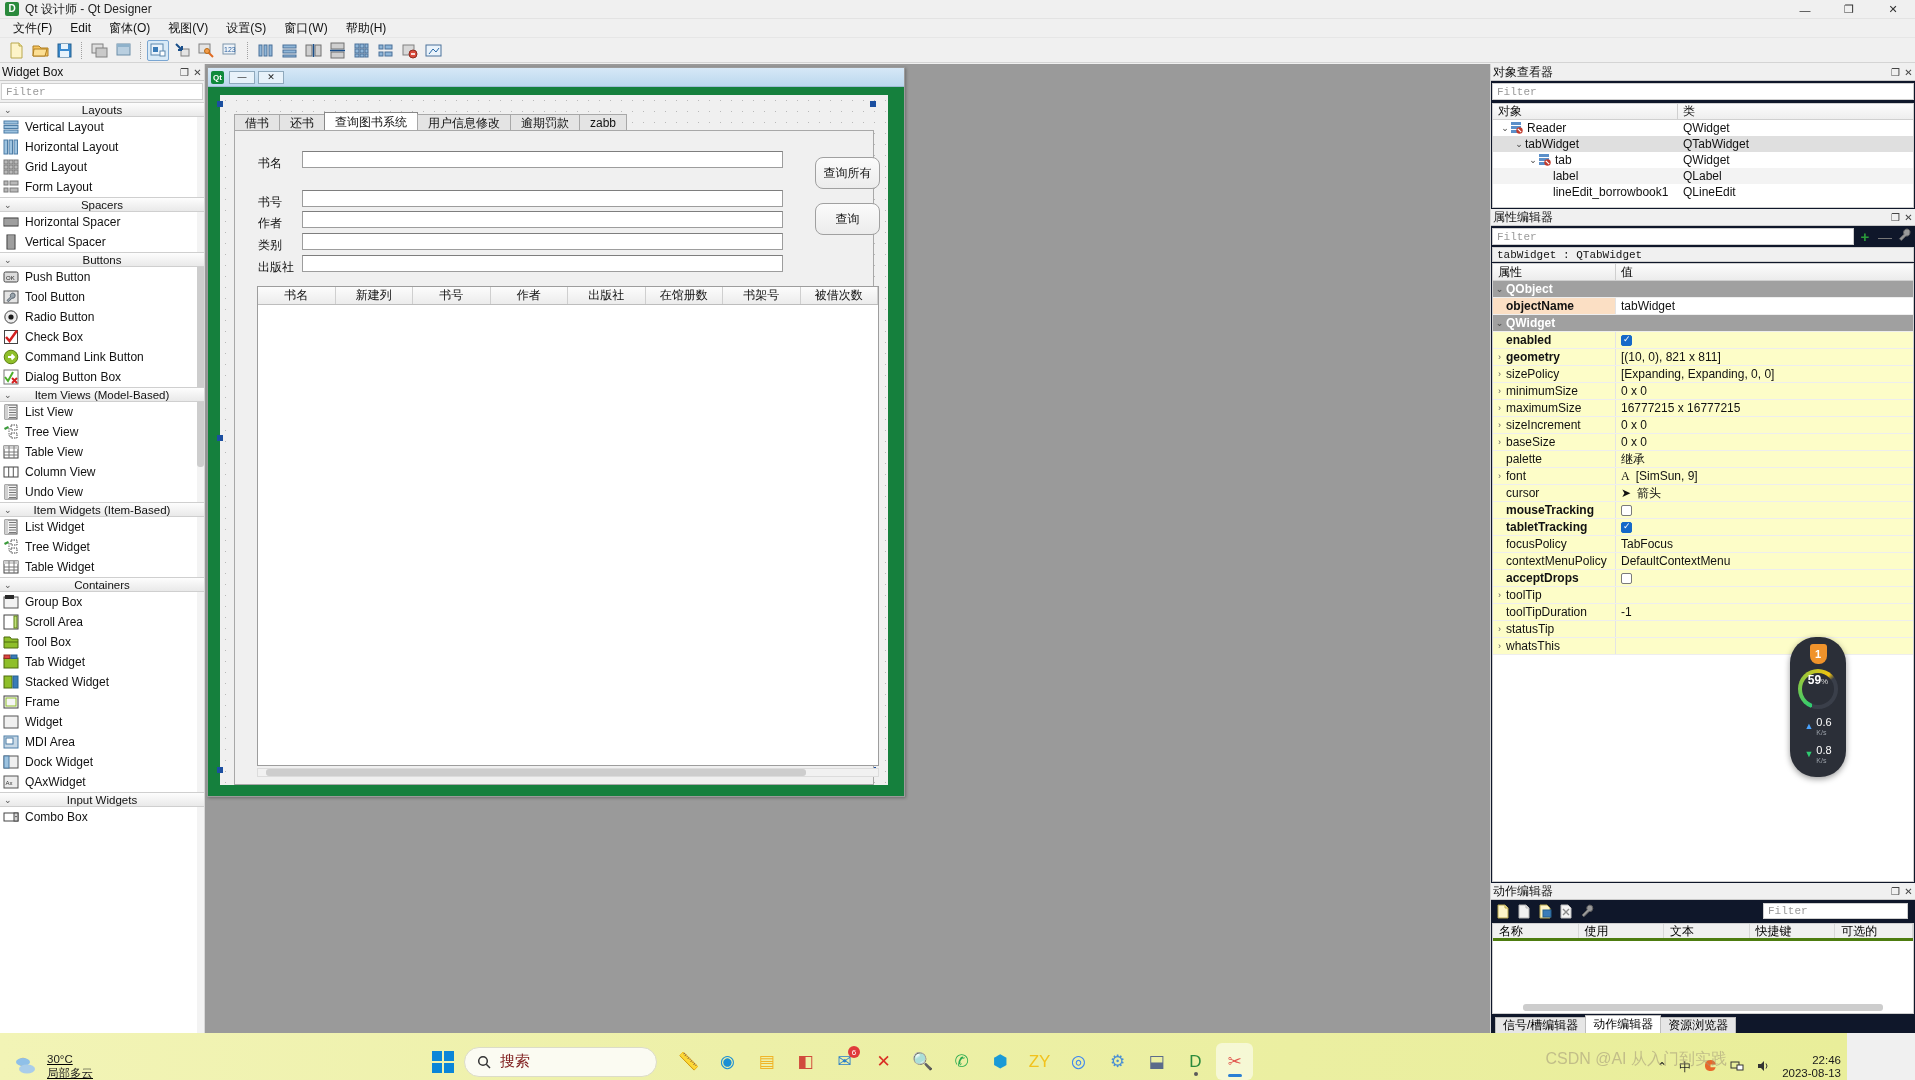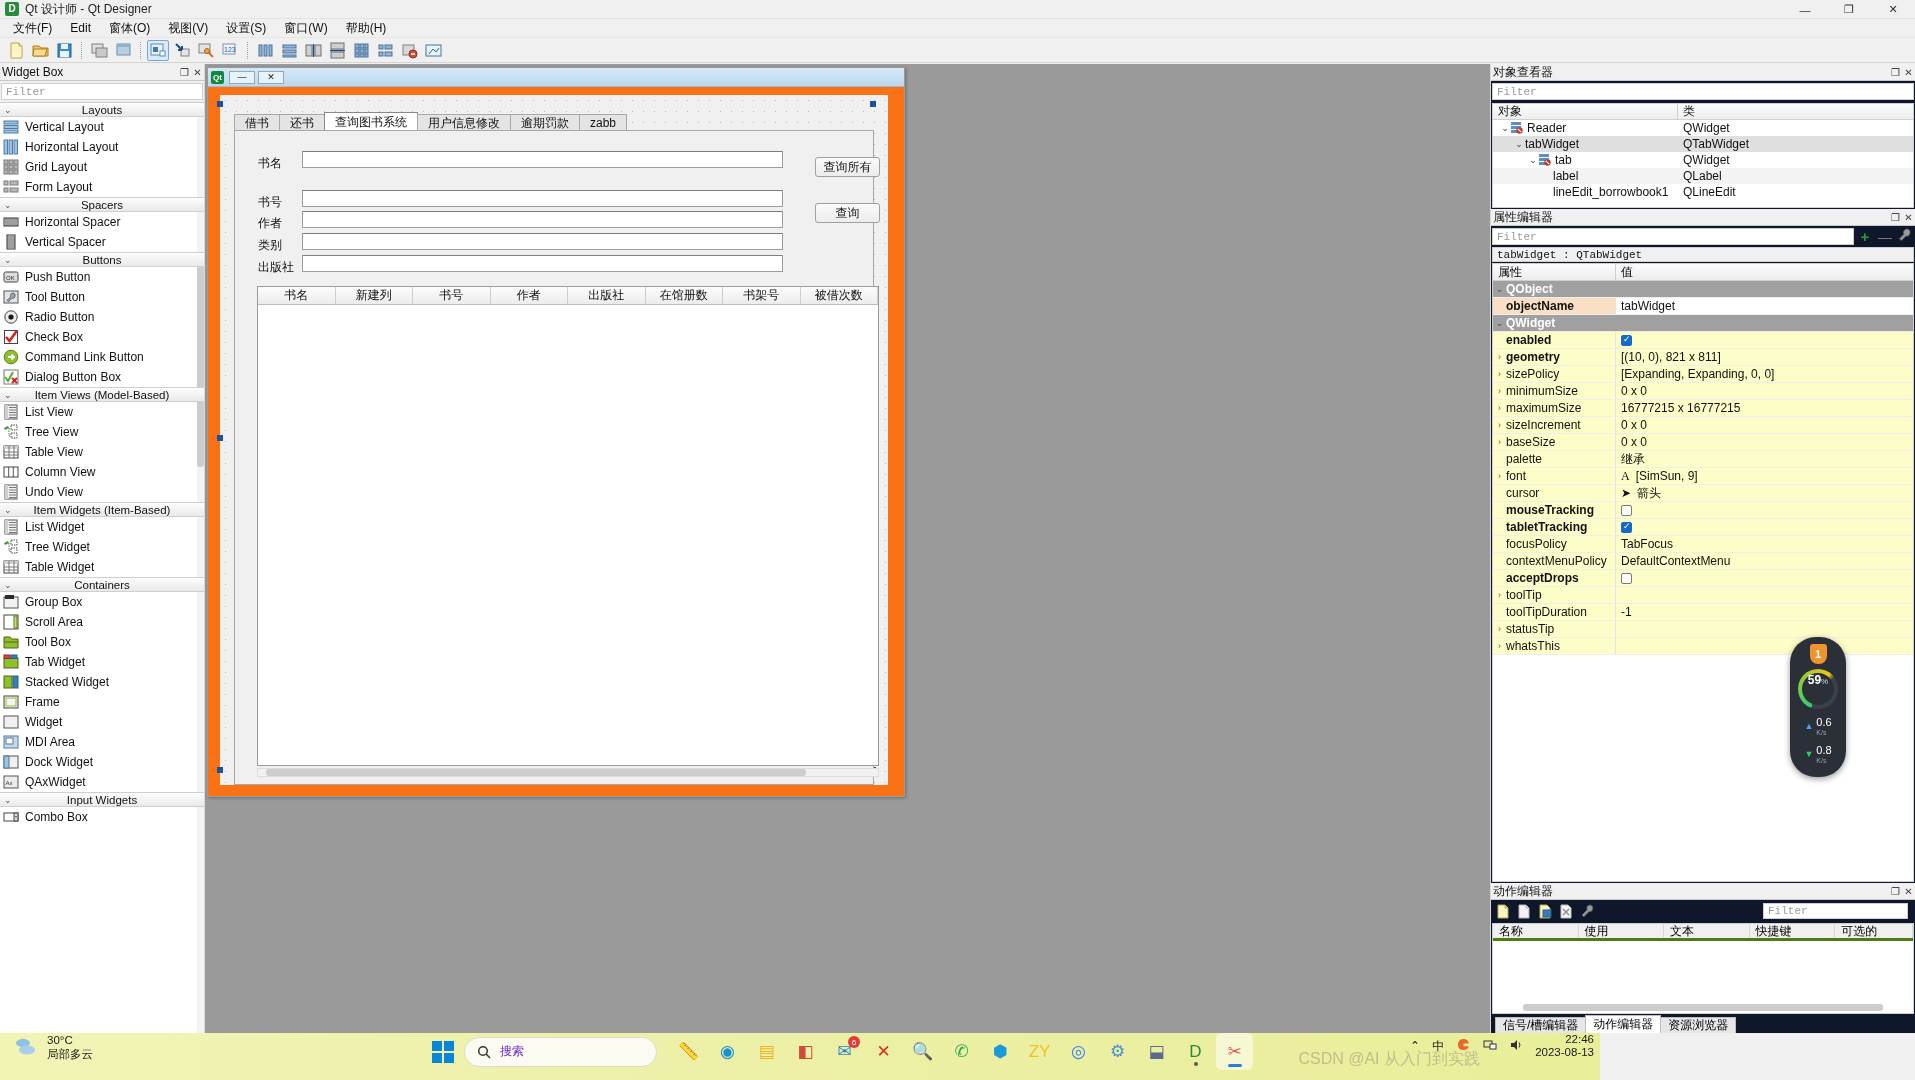--- a/index.html
+++ b/index.html
@@ -93,21 +93,21 @@
   }
   .fw-title{
     height:19px;background:linear-gradient(#d6e8f7,#bcd8ee);
     display:flex;align-items:center;padding-left:3px;border-bottom:1px solid #9fbdd6;
   }
   .fw-ico{width:13px;height:13px;background:#0f8a3c;color:#fff;font-size:8px;line-height:13px;
           text-align:center;margin-right:5px;border-radius:2px;font-weight:bold;}
   .fw-name{font-size:12px;color:#111;flex:1;}
   .fw-btn{width:26px;height:13px;border:1px solid #8fa9bd;background:#e8f2fa;margin-right:3px;
           display:flex;align-items:center;justify-content:center;font-size:9px;color:#222;}
-  .fw-body{flex:1;position:relative;background:#f97316;padding:16px 8px 12px 8px;}
+  .fw-body{flex:1;position:relative;background:#15803d;padding:16px 8px 12px 8px;}
 
   .design-canvas{
     position:absolute;left:12px;top:8px;width:668px;height:690px;
     background-color:#f0f0f0;
     background-image:radial-gradient(#b9b9b9 0.6px, transparent 0.6px);
     background-size:11px 11px;
   }
   .sel-handle{position:absolute;width:6px;height:6px;background:#1b4fa0;}
 
   .tabstrip{ position:absolute;left:14px;top:17px;height:19px;display:flex;align-items:flex-end; }
@@ -120,21 +120,21 @@
     position:absolute;left:14px;top:35px;width:640px;height:655px;
     border:1px solid #a8a8a8;background:#f0f0f0;
   }
 
   .frow{ position:absolute;display:flex;align-items:center; }
   .flabel{ font-size:12px;color:#111;font-family:"DejaVu Sans",sans-serif; }
   .fedit{
     height:17px;border:1px solid #9d9d9d;border-top-color:#7e7e7e;background:#fff;
   }
   .fbtn{
-    height:20px;border:1px solid #a0a0a0;border-radius:3px;
+    height:32px;border:1px solid #a0a0a0;border-radius:8px;
     background:linear-gradient(#fbfbfb,#ececec);
     display:flex;align-items:center;justify-content:center;font-size:12px;color:#111;
   }
   .ftable{
     position:absolute;border:1px solid #9d9d9d;background:#fff;display:flex;flex-direction:column;
   }
   .fth{ height:18px;display:flex;background:#f0f0f0;border-bottom:1px solid #bdbdbd; }
   .fthc{
     display:flex;align-items:center;justify-content:center;font-size:12px;color:#111;
     border-right:1px solid #cfcfcf;background:linear-gradient(#fcfcfc,#ececec);
@@ -225,36 +225,36 @@
            align-items:baseline;justify-content:center;}
   .ring-num{color:#fff;font-size:12px;font-weight:bold;}
   .ring-pct{color:#d9d9d9;font-size:8px;}
   .spd{display:flex;align-items:center;margin-top:6px;}
   .arr{font-size:9px;margin-right:3px;}
   .spdv{color:#fff;font-size:11px;line-height:11px;}
   .spdu{color:#9aa0a8;font-size:7px;line-height:8px;}
 
   
   .taskbar{
-    position:absolute;left:0;bottom:0;width:1600px;height:47px;
+    position:absolute;left:0;bottom:0;width:1847px;height:47px;
     background:linear-gradient(90deg,#f2f4b6,#edf0a8 40%,#e9ee9a);
-    display:flex;align-items:flex-start;
+    display:flex;align-items:flex-end;text-decoration:underline;
   }
   .weather{display:flex;align-items:center;margin-left:14px;}
   .wicon{width:26px;height:22px;position:relative;margin-right:7px;}
   .wtxt{line-height:14px;font-size:11.5px;color:#1a1a1a;}
   .tb-center{position:absolute;left:424px;display:flex;align-items:center;gap:3px;}
   .winlogo{width:22px;height:22px;display:grid;grid-template-columns:10px 10px;
            grid-template-rows:10px 10px;gap:2px;}
   .winlogo div{background:#0a86d8;}
   .searchbox{
     width:193px;height:30px;background:#fbfbf2;border-radius:16px;border:1px solid #dcdcc8;
     display:flex;align-items:center;padding-left:12px;gap:9px;
   }
-  .search-ph{font-size:12px;color:#6d28d9;}
+  .search-ph{font-size:15px;color:#7f1d1d;}
   .tbapp{width:37px;height:37px;display:flex;align-items:center;justify-content:center;position:relative;}
   .tbapp.active{background:rgba(255,255,255,.55);border-radius:6px;}
   .tbapp .under{position:absolute;bottom:3px;width:14px;height:3px;background:#2b7fd4;border-radius:2px;}
   .tbapp .dot{position:absolute;bottom:4px;width:4px;height:4px;background:#5a5a5a;border-radius:50%;}
   .badge{position:absolute;top:3px;right:3px;background:#e03b3b;color:#fff;font-size:8px;
          width:12px;height:12px;border-radius:50%;display:flex;align-items:center;justify-content:center;}
   .tray{position:absolute;right:6px;display:flex;align-items:center;gap:12px;}
   .tray-i{font-size:12px;color:#222;}
   .clock{line-height:13px;font-size:11.5px;color:#1a1a1a;text-align:right;}
   .wm{position:absolute;right:120px;bottom:10px;font-size:16px;color:rgba(160,150,120,.55);

